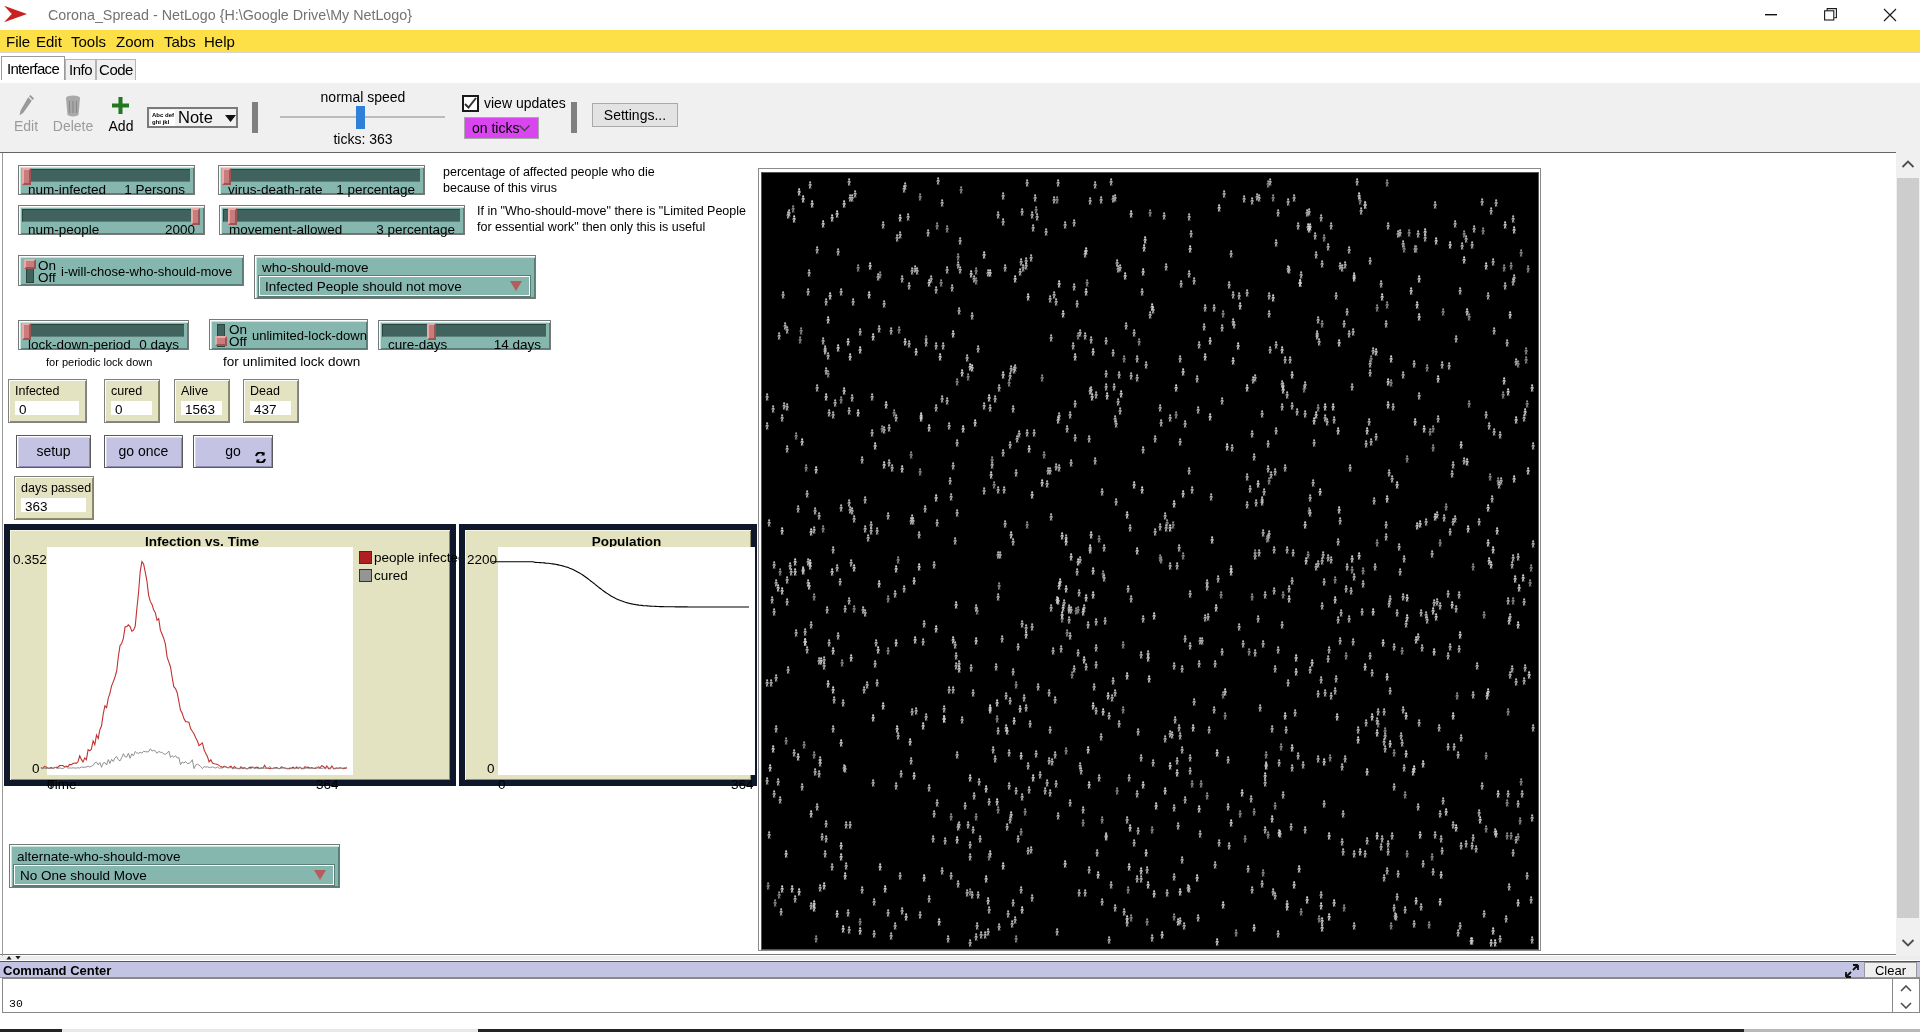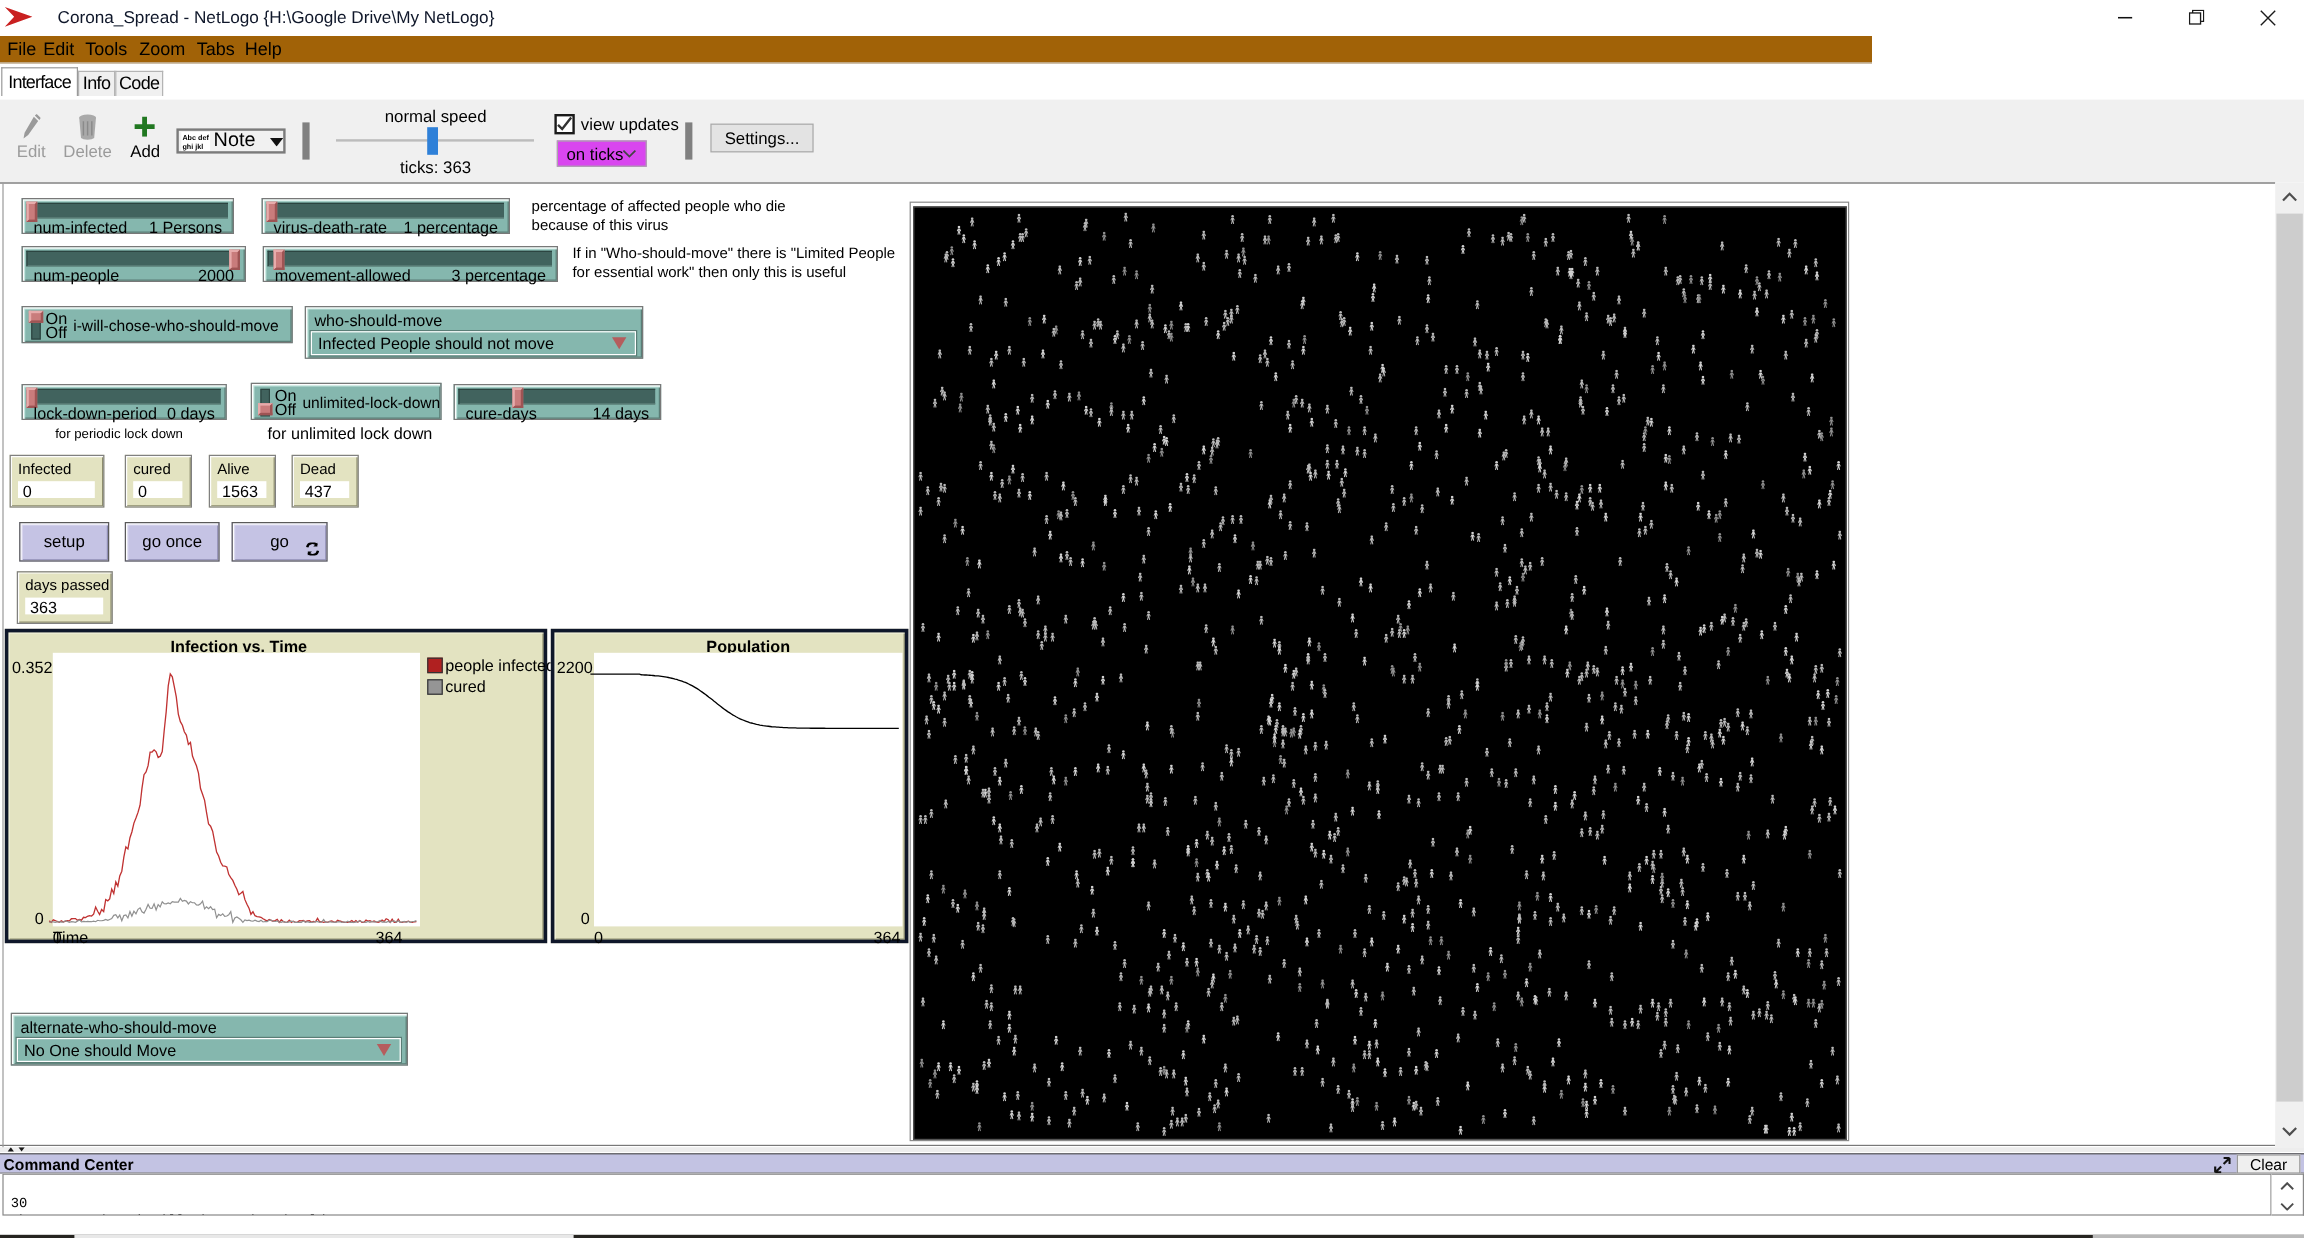--- a/index.html
+++ b/index.html
@@ -1,18 +1,18 @@
 <!DOCTYPE html>
 <html><head><meta charset="utf-8"><style>
 *{margin:0;padding:0;box-sizing:border-box}
 html,body{width:1920px;height:1032px;overflow:hidden;background:#fff;font-family:"Liberation Sans",sans-serif;-webkit-font-smoothing:antialiased}
 .abs{position:absolute}
 #titlebar{left:0;top:0;width:1920px;height:30px;background:#fff}
-#title{left:48px;top:7px;font-size:14.3px;color:#0f172a}
-#menubar{left:0;top:30px;width:1560px;height:23px;background:#a16207;border-bottom:1px solid #d5d5d5}
+#title{left:48px;top:7px;font-size:14.3px;color:#737373}
+#menubar{left:0;top:30px;width:1920px;height:23px;background:#fde047;border-bottom:1px solid #d5d5d5}
 .mi{position:absolute;top:3px;font-size:15px;color:#000}
 #tabrow{left:0;top:54px;width:1920px;height:29px;background:#fff}
 .tab{position:absolute;font-size:15px;text-align:center;white-space:nowrap}
 #tab-interface{left:1px;top:2px;width:64px;height:24px;background:#fff;border:1px solid #9a9a9a;border-bottom:none;line-height:23px;letter-spacing:-0.7px}
 #tab-info{left:65px;top:5px;width:31px;height:21px;background:#f0f0f0;border:1px solid #b4b4b4;border-bottom:none;line-height:19px;letter-spacing:-0.5px}
 #tab-code{left:96px;top:5px;width:40px;height:21px;background:#f0f0f0;border:1px solid #b4b4b4;border-bottom:none;line-height:19px;letter-spacing:-0.5px}
 #toolbar{left:0;top:83px;width:1920px;height:69px;background:#f0f0f0}
 .tlabel{position:absolute;top:35px;font-size:14px;text-align:center}
 .gray{color:#9b9b9b}
 #notebox{left:147px;top:24px;width:91px;height:21px;background:#f1f1f1;border:2px solid #7b7b7b}
@@ -45,21 +45,21 @@
 .chname{position:absolute;left:7px;top:4px;font-size:13.5px;white-space:nowrap}
 .chbox{position:absolute;left:4px;right:5px;top:20px;height:20px;background:#85b7ae;border:1px solid #fff;box-shadow:0 0 0 1px #5a7d76}
 .chtext{position:absolute;left:5px;top:2px;font-size:13.5px;white-space:nowrap}
 .chtri{position:absolute;right:7px;top:4px;width:0;height:0;border-left:6px solid transparent;border-right:6px solid transparent;border-top:10px solid #b55d5d}
 .monitor{position:absolute;background:#e3e3c1;border:1px solid #808080;box-shadow:inset 1px 1px 0 #fdfdfd,inset -1px -1px 0 #8d8d6e}
 .mname{position:absolute;left:6px;top:4px;font-size:12.5px;white-space:nowrap}
 .mbox{position:absolute;left:6px;right:7px;top:21px;bottom:7px;background:#fff}
 .mval{position:absolute;left:4px;top:1px;font-size:13.5px}
 .btn{position:absolute;background:#c5c3e4;border:1px solid #5a5a5a;box-shadow:inset 1px 1px 0 #fdfdfd,inset 2px 2px 0 #dcdaf0,inset -1px -1px 0 #8f8db4;font-size:14px;text-align:center}
 .note{position:absolute;font-size:13.5px;color:#000;white-space:nowrap}
-.plot{position:absolute;background:#e3e3c1;border:3px solid #0f172a;box-shadow:inset 1px 1px 0 #f5f5e4,inset -1px -1px 0 #8d8d6e}
+.plot{position:absolute;background:#e3e3c1;border:6px solid #0f172a;box-shadow:inset 1px 1px 0 #f5f5e4,inset -1px -1px 0 #8d8d6e}
 .ptitle{position:absolute;font-size:13.5px;font-weight:bold;text-align:center}
 .plbl{position:absolute;font-size:13.5px;white-space:nowrap}
 #view{left:758px;top:168px;width:783px;height:783px;border:1px solid #8a8a8a;background:#fff}
 #world{left:2px;top:3px;width:778px;height:778px;background:#000;border:1px solid #555}
 #cc{left:0;top:960px;width:1920px;height:69px}
 #cchead{left:0;top:1px;width:1920px;height:17px;background:#c3c3e3;border-top:1px solid #555;border-bottom:1px solid #8a8a8a}
 #cctitle{left:3px;top:1px;font-size:13px;font-weight:bold}
 #ccout{left:2px;top:18px;width:1891px;height:35px;background:#fff;border:1px solid #888;font-family:"Liberation Mono",monospace;font-size:11.5px;line-height:14px;padding:18px 0 0 6px;overflow:hidden;color:#000}
 #ccarrows{left:1893px;top:18px;width:27px;height:35px;background:#fff;border:1px solid #888;border-left:none}
 #ccin{left:0;top:53px;width:1920px;height:15px}

